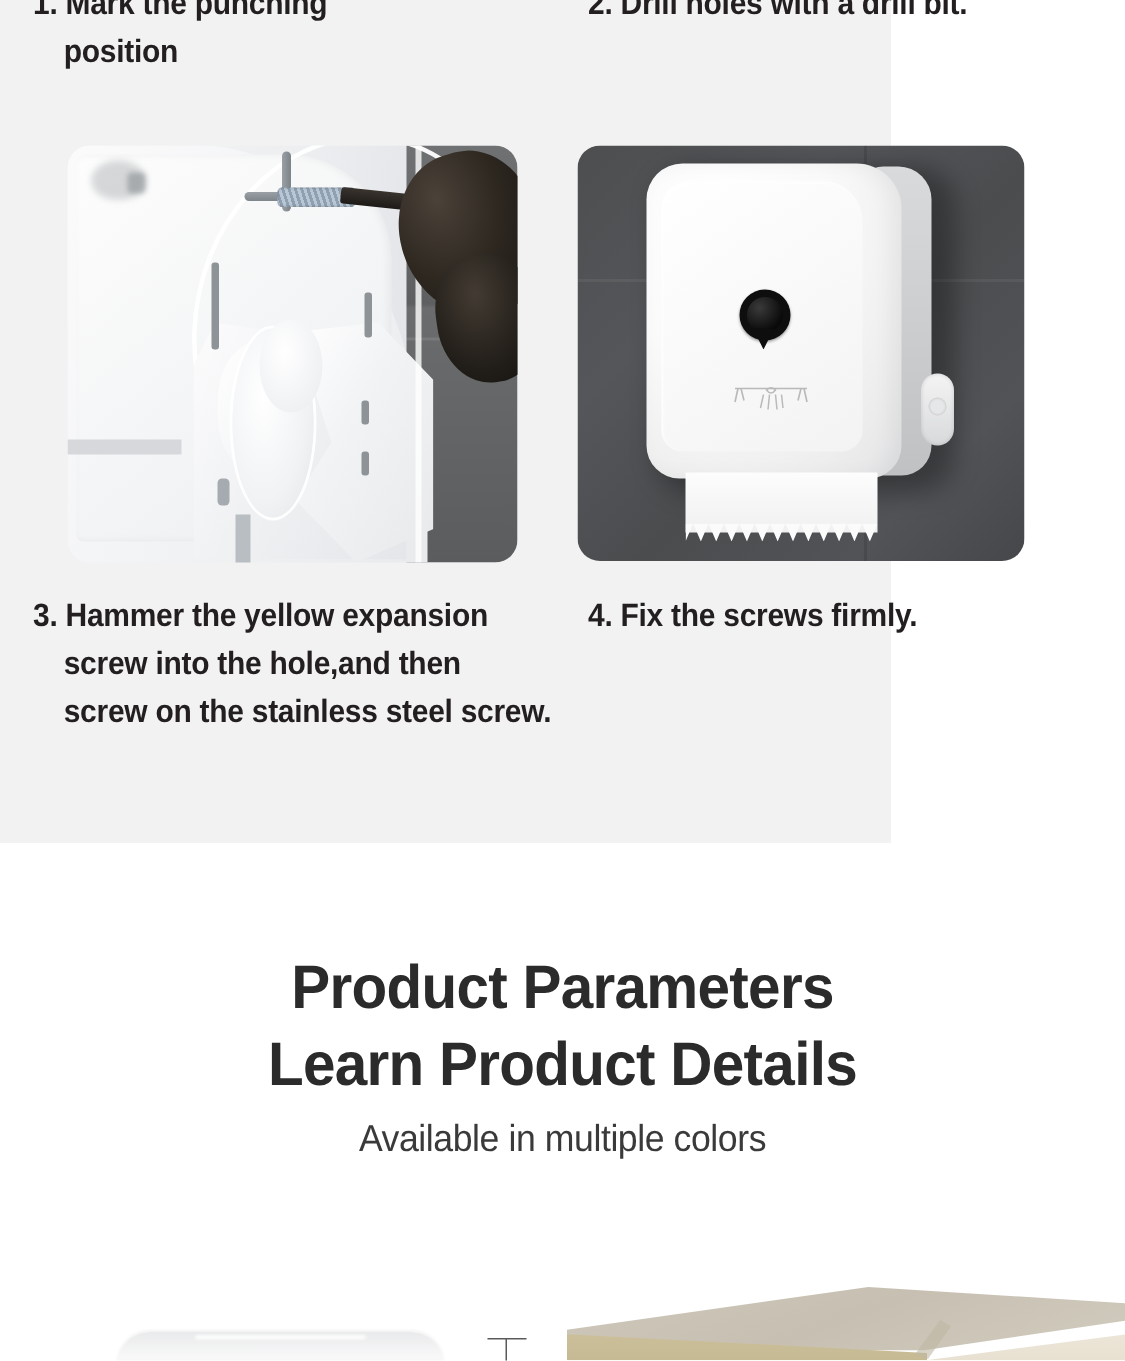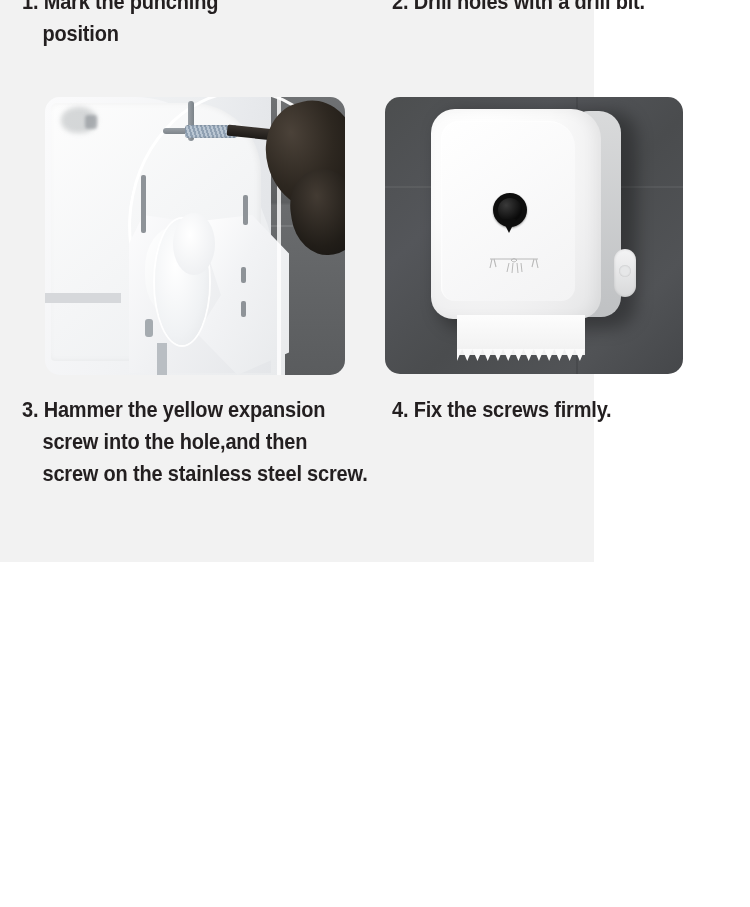--- a/index.html
+++ b/index.html
@@ -387,14 +387,35 @@
       <div class="pr-paper-teeth"></div>
     </div>
 
     <div class="step-caption cap-3 cap-hang">3. Hammer the yellow expansion
      screw into the hole,and then
      screw on the stainless steel screw.</div>
 
     <div class="step-caption cap-4 cap-hang">4. Fix the screws firmly.</div>
   </section>
 
+  <section class="params-section">
+
+    <h1 class="params-title">Product Parameters
+Learn Product Details</h1>
+
+    <p class="params-sub">Available in multiple colors</p>
+
+    <div class="prod-white"></div>
+
+    <div class="dim-marker">
+      <div class="bar"></div>
+      <div class="stem"></div>
+    </div>
+
+    <div class="carton">
+      <div class="carton-top"></div>
+      <div class="carton-left"></div>
+      <div class="carton-right"></div>
+      <div class="carton-seam"></div>
+    </div>
+  </section>
 
 </div>
 
 </body></html>

